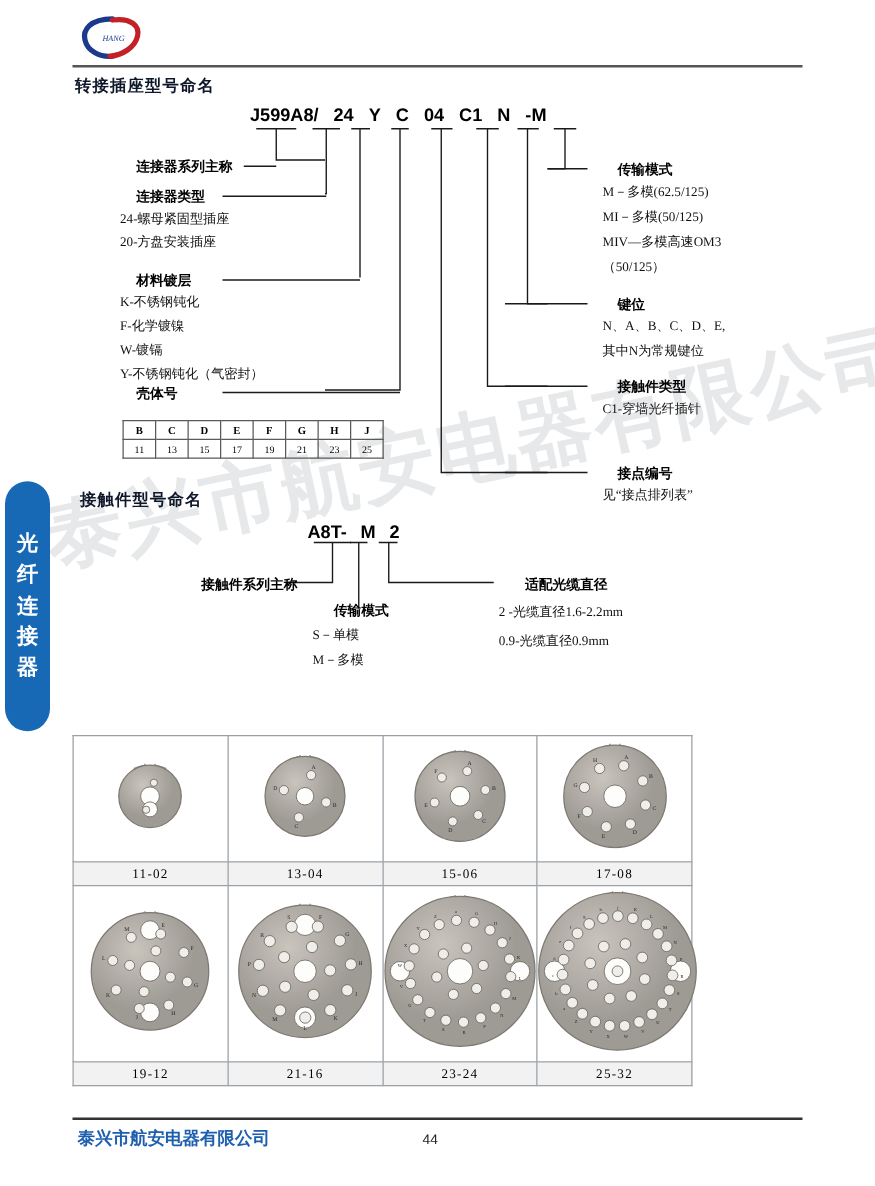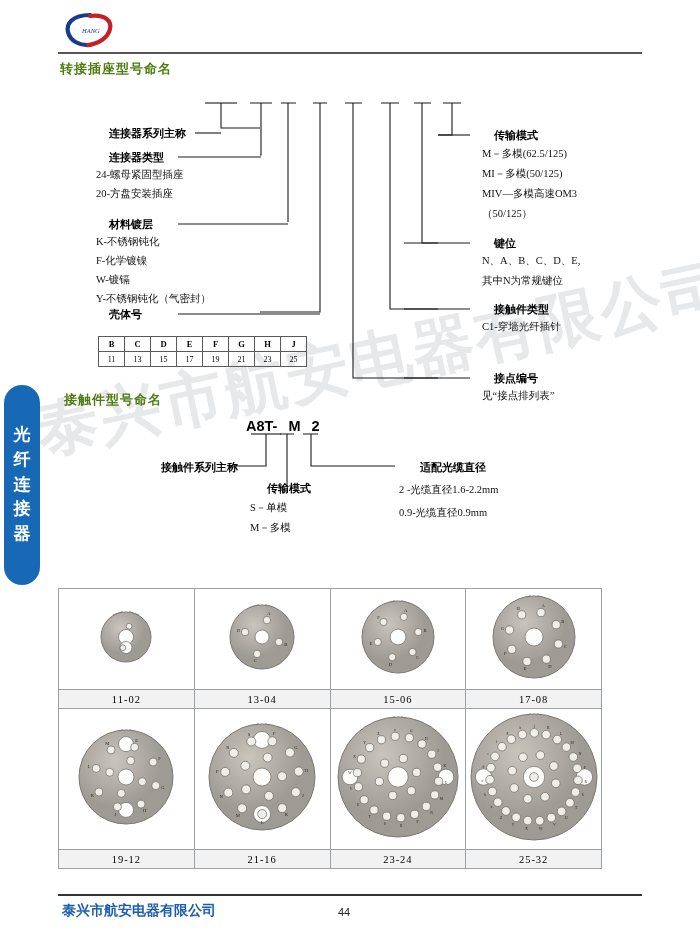--- a/index.html
+++ b/index.html
@@ -24,21 +24,21 @@
     line-height:1.05;
   }
 
   
   .logo-wrap{position:absolute;left:60px;top:10px;width:62px;height:40px;z-index:3;}
   .head-rule{position:absolute;left:58px;top:52px;width:584px;height:2px;background:#555;z-index:3;}
 
   .sect-title{
     position:absolute;z-index:3;
     font-family:Liberation Serif, serif;
-    font-weight:bold;font-size:13px;color:#4d7c0f;letter-spacing:1px;
+    font-weight:bold;font-size:13px;color:#0f172a;letter-spacing:1px;
   }
   #sect1{left:60px;top:60px;}
   #sect2{left:64px;top:391px;}
 
   
   .code-line{
     position:absolute;z-index:4;
     font-family:"Liberation Sans","DejaVu Sans",sans-serif;
     font-weight:bold;font-size:14.5px;color:#000;white-space:nowrap;
   }
@@ -94,21 +94,21 @@
     background:#1c61ab;z-index:3;
     display:flex;align-items:center;justify-content:center;
   }
   .blue-bar span{
     color:#fff;font-weight:bold;font-size:13px;letter-spacing:1px;
     font-family:"Liberation Sans","DejaVu Sans",sans-serif;
   }
 
   
   .grid{
-    position:absolute;left:58px;top:588px;width:544px;z-index:3;
+    position:absolute;left:58px;top:588px;width:496px;z-index:3;
     border-collapse:collapse;table-layout:fixed;
   }
   .grid td{border:1px solid #9aa0a6;padding:0;}
   .cell-img{height:100px;text-align:center;vertical-align:middle;background:#fff;}
   .cell-img.tall{height:140px;}
   .cell-cap{
     height:18px;text-align:center;vertical-align:middle;
     background:#f2f2f2;
     font-family:"Liberation Serif","DejaVu Serif",serif;
     font-size:10.5px;color:#000;letter-spacing:1px;
@@ -139,20 +139,23 @@
       <path d="M30 5 C12 5 6 14 8 22 C10 31 20 36 30 35" stroke="#1b3a8c" stroke-width="4.2" fill="none" stroke-linecap="round"></path>
       <path d="M30 6 C45 4 52 11 50 19 C48 28 38 34 28 35" stroke="#c42127" stroke-width="4.2" fill="none" stroke-linecap="round"></path>
       <text x="22" y="23" font-family="Liberation Serif, serif" font-size="6.5" font-style="italic" fill="#1b3a8c">HANG</text>
     </svg>
   </div>
   <div class="head-rule"></div>
 
   <div class="sect-title" id="sect1">转接插座型号命名</div>
   <div class="sect-title" id="sect2">接触件型号命名</div>
 
+  <div class="code-line" id="code1">
+    <span>J599A8/</span><span style="width:12px"></span><span>24</span><span style="width:12px"></span><span>Y</span><span style="width:12px"></span><span>C</span><span style="width:12px"></span><span>04</span><span style="width:12px"></span><span>C1</span><span style="width:12px"></span><span>N</span><span style="width:12px"></span><span>-M</span>
+  </div>
 
   <div class="code-line" id="code2">
     <span>A8T-</span><span style="width:11px"></span><span>M</span><span style="width:11px"></span><span>2</span>
   </div>
 
   <svg class="leads">
     <g stroke="#1a1a1a" stroke-width="1.1" fill="none">
 
       <path d="M205 103 L237 103"></path>
       <path d="M221 103 L221 128 L260 128"></path>

